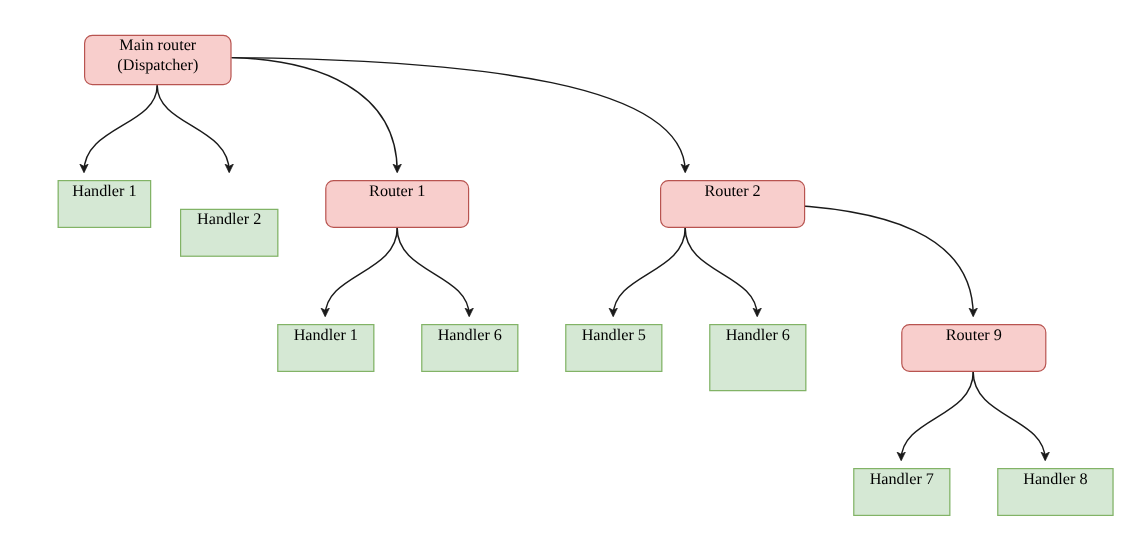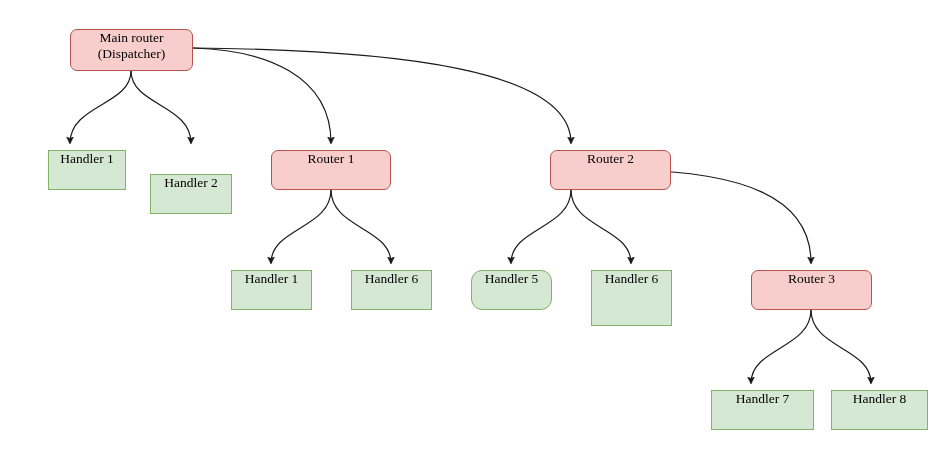--- a/index.html
+++ b/index.html
@@ -82,19 +82,19 @@
   </svg>
   <div id="node-layer">
       <div class="node node-router" style="left: 70px; top: 29px; width: 123px; height: 42px;"><span class="node-label">Main router
 (Dispatcher)</span></div>
       <div class="node node-handler" style="left: 48px; top: 150px; width: 78px; height: 40px;"><span class="node-label">Handler 1</span></div>
       <div class="node node-handler" style="left: 150px; top: 150px; width: 82px; height: 40px; margin-top: 24px;"><span class="node-label">Handler 2</span></div>
       <div class="node node-router" style="left: 271px; top: 150px; width: 120px; height: 40px;"><span class="node-label">Router 1</span></div>
       <div class="node node-router" style="left: 526px; top: 150px; width: 121px; height: 40px; margin-left: 24px;"><span class="node-label">Router 2</span></div>
       <div class="node node-handler" style="left: 231px; top: 270px; width: 81px; height: 40px;"><span class="node-label">Handler 1</span></div>
       <div class="node node-handler" style="left: 351px; top: 270px; width: 81px; height: 40px;"><span class="node-label">Handler 6</span></div>
-      <div class="node node-handler" style="left: 471px; top: 270px; width: 81px; height: 40px; border-radius: 11px;"><span class="node-label">Handler 5</span></div>
+      <div class="node node-handler" style="left: 471px; top: 270px; width: 81px; height: 40px;"><span class="node-label">Handler 5</span></div>
       <div class="node node-handler" style="left: 591px; top: 270px; width: 81px; height: 56px;"><span class="node-label">Handler 6</span></div>
-      <div class="node node-router" style="left: 751px; top: 270px; width: 121px; height: 40px;"><span class="node-label">Router 3</span></div>
-      <div class="node node-handler" style="left: 711px; top: 390px; width: 103px; height: 40px;"><span class="node-label">Handler 7</span></div>
+      <div class="node node-router" style="left: 751px; top: 270px; width: 121px; height: 40px;"><span class="node-label">Router 9</span></div>
+      <div class="node node-handler" style="left: 711px; top: 390px; width: 81px; height: 40px;"><span class="node-label">Handler 7</span></div>
       <div class="node node-handler" style="left: 831px; top: 390px; width: 97px; height: 40px;"><span class="node-label">Handler 8</span></div>
     </div>
 </div>
 
 </body></html>

